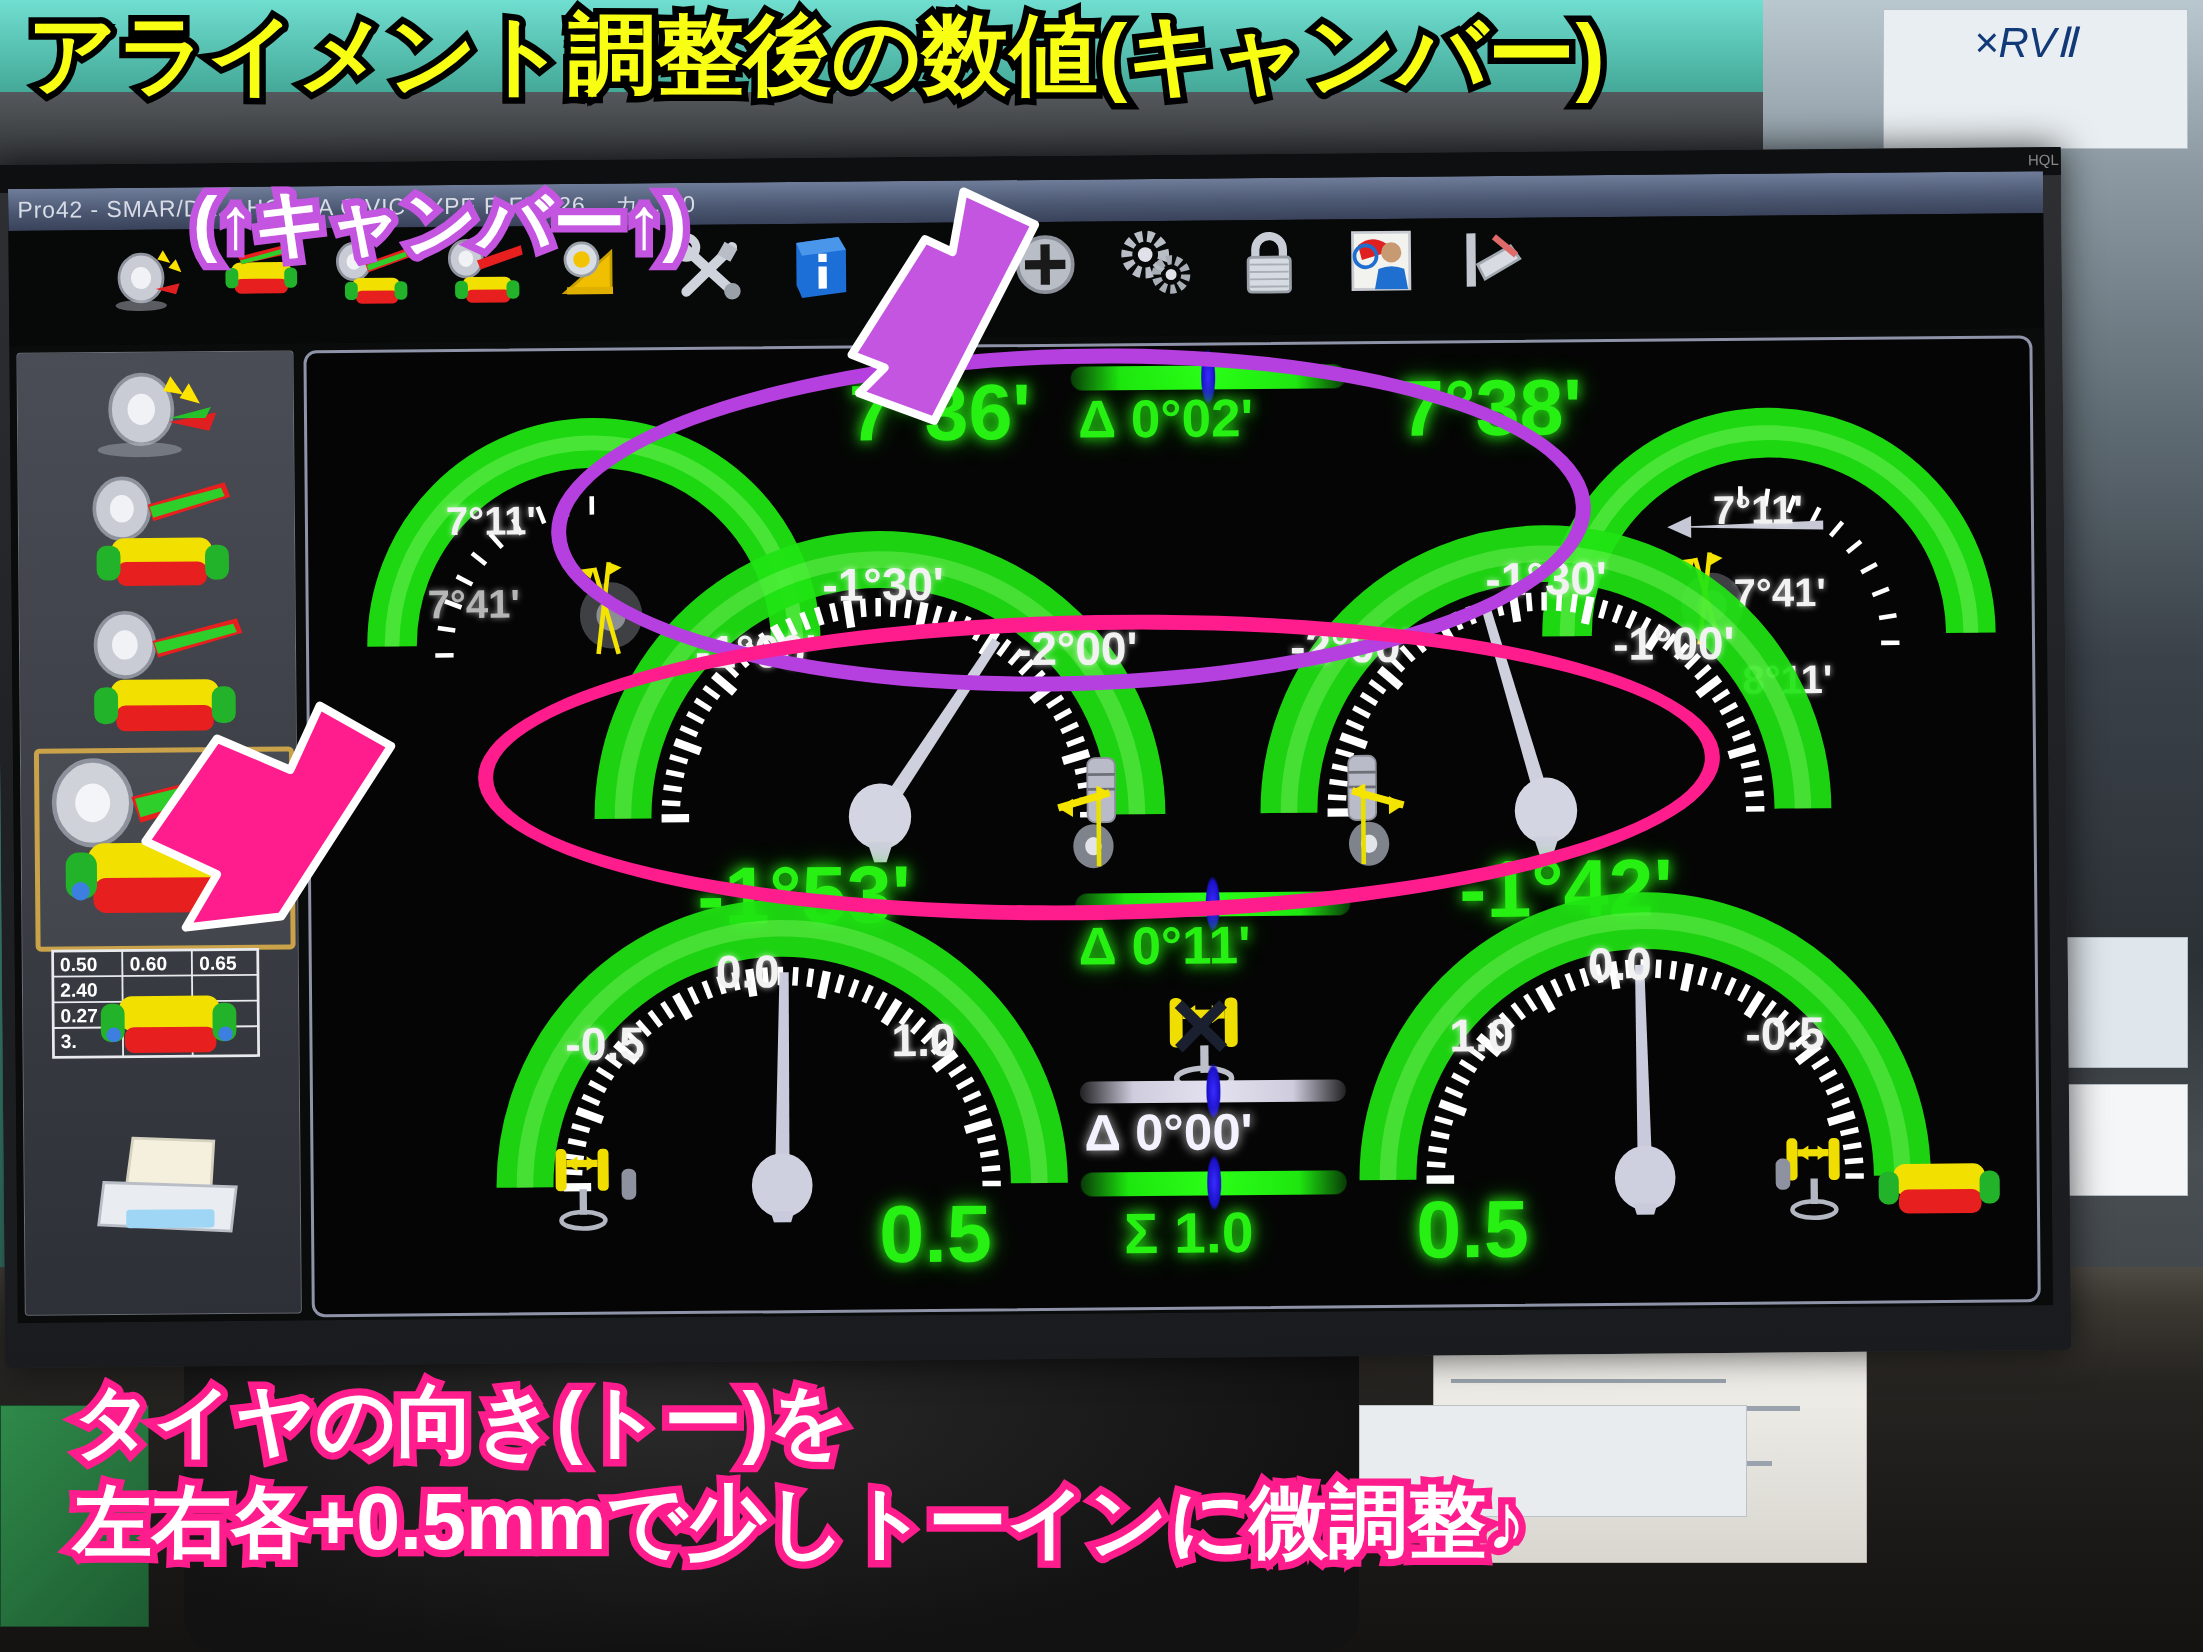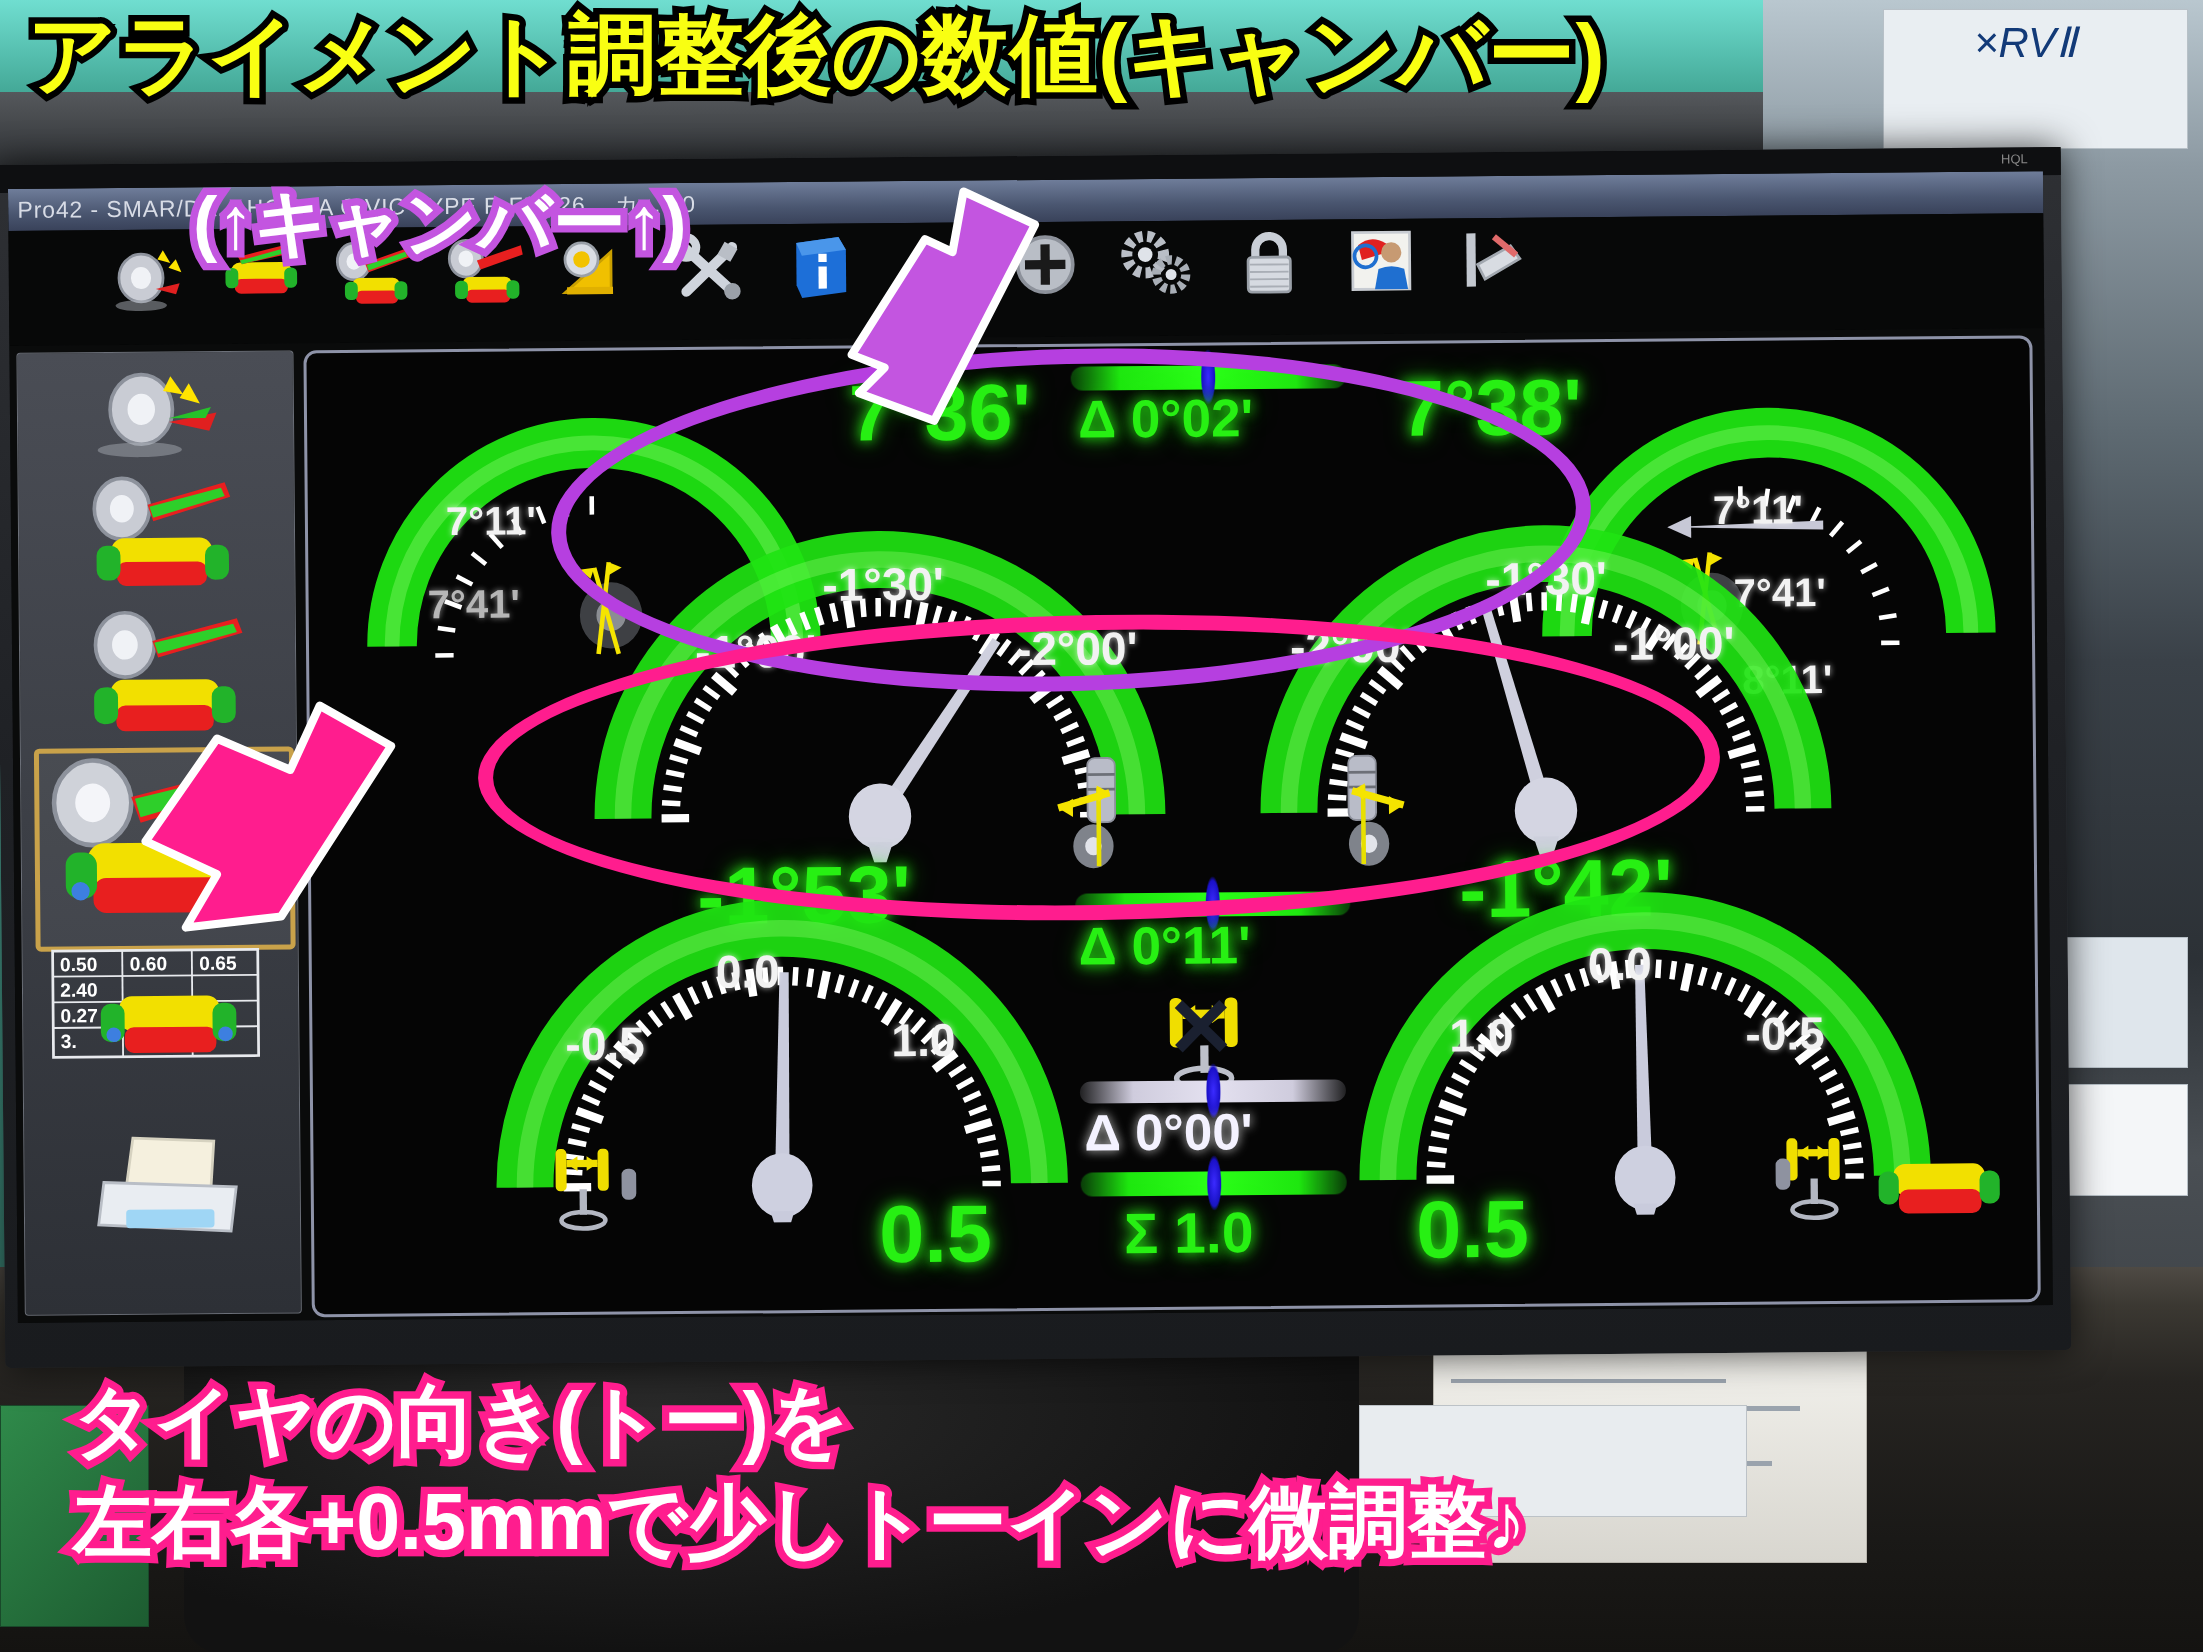--- a/index.html
+++ b/index.html
@@ -105,21 +105,21 @@
     <div class="ln" style="top:27.5px;width:275px;"></div>
     <div class="ln" style="top:55px;width:349px;"></div>
     <div class="ln" style="top:83px;width:230px;"></div>
     <div class="ln" style="top:110px;width:321px;"></div>
     <div class="ln" style="top:138px;width:184px;"></div>
   </div>
   <div style="position:absolute;left:1359px;top:1405px;width:386px;height:110px;background:#e8ecef;border:0.9px solid #bcc2c7;"></div>
 
   <div class="monitor">
     <div class="bezel-top"></div>
-    <div style="position:absolute;right:33px;top:3.7px;color:#888;font-size:13px;">HQL</div>
+    <div style="position:absolute;right:2px;top:3.7px;color:#888;font-size:15px;">HQL</div>
 
     <div class="screen">
 
       <div class="titlebar">Pro42 - SMAR/DA...  HONDA CIVIC TYPE R  FL5  26...  カ...0.0</div>
 
       <div class="toolbar">
         <div class="tb-icons">
 
           <div class="tbi">
             <svg viewBox="0 0 86 86" width="79" height="79">

